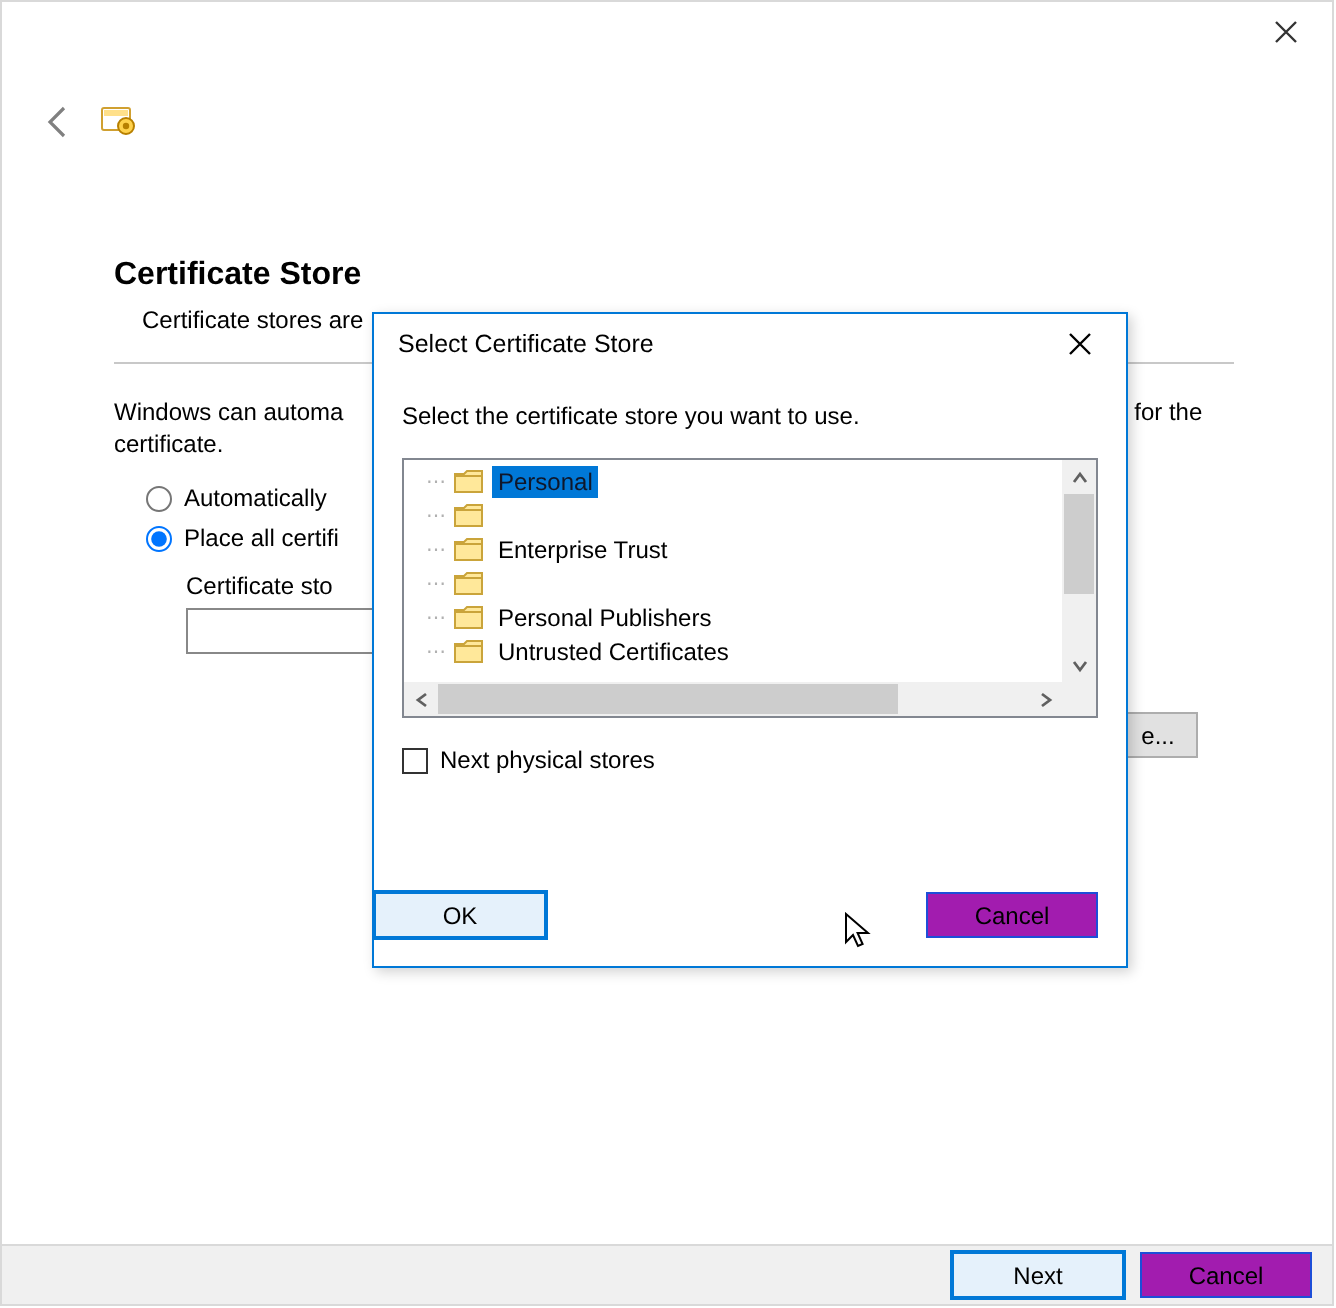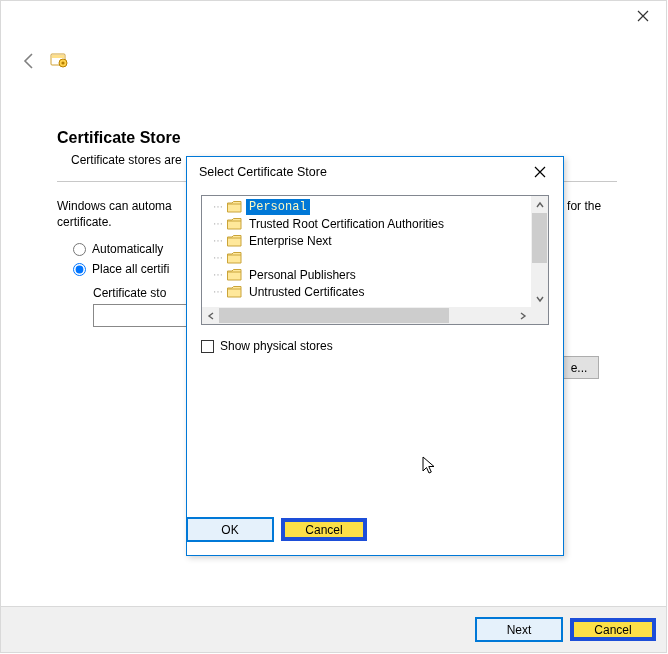--- a/index.html
+++ b/index.html
@@ -57,40 +57,40 @@
 
   .browse-btn {
     position:absolute; left:558px; top:355px;
     width:40px; height:23px;
     border:1px solid #adadad; background:#e1e1e1;
     display:flex; align-items:center; justify-content:center;
     font-size:12px;
   }
 
   .footer {
-    position:absolute; left:0; bottom:0; width:100%; height:46px;
+    position:absolute; left:0; bottom:0; width:100%; height:30px;
     background:#f0f0f0; border-top:1px solid #d9d9d9;
     display:flex; align-items:center; justify-content:flex-end;
     padding-right:10px; gap:8px;
   }
   .btn {
     height:23px; min-width:86px;
-    border:4px solid #1d4ed8; background:#fde047;
+    border:1px solid #1d4ed8; background:#a21caf;
     font-size:12px; display:inline-flex;
     align-items:center; justify-content:center;
   }
   .btn.primary {
     border:1px solid #0078d7;
     background:#e5f1fb;
     outline:1px solid #0078d7;
   }
 
   
   .modal {
-    position:absolute; left:186px; top:156px; width:378px; height:400px;
+    position:absolute; left:186px; top:156px; width:378px; height:328px;
     background:#fff;
     border:1px solid #0078d7;
     box-shadow:2px 2px 6px rgba(0,0,0,0.18);
     display:flex; flex-direction:column;
   }
   .modal-title {
     height:30px; display:flex; align-items:center;
     padding:0 12px; font-size:12.5px;
   }
   .modal-close-x {
@@ -121,21 +121,21 @@
   }
   .tree-dots {
     width:16px; height:17px; display:inline-flex; align-items:center; justify-content:center;
     color:#b0b0b0; font-size:10px;
   }
   .folder {
     width:16px; height:16px; display:inline-flex; align-items:center; justify-content:center;
     margin-right:4px;
   }
   .item-label { padding:1px 3px; }
-  .item-label.sel { background:#0078d7; color:#fef9c3;font-family:Liberation Mono, monospace; }
+  .item-label.sel { background:#0078d7; color:#0f172a; }
 
   .vscroll {
     position:absolute; right:0; top:0; width:17px; bottom:17px;
     background:#f0f0f0;
     display:flex; flex-direction:column; align-items:center;
   }
   .vscroll .arrow { height:17px; width:100%; display:flex; align-items:center; justify-content:center; color:#606060; font-size:9px; }
   .vscroll .thumb { width:15px; background:#cdcdcd; margin-top:0; height:50px; flex:0 0 auto; }
   .vscroll .track { flex:1; }
 
@@ -153,21 +153,21 @@
   }
 
   .chk-row {
     margin-top:14px; display:flex; align-items:center;
   }
   .chk {
     width:13px; height:13px; border:1px solid #333; margin-right:6px;
     background:#fff;
   }
   .modal-btn-row {
-    display:flex; justify-content:flex-start; gap:8px;
+    display:flex; justify-content:space-between; gap:8px;
     padding:14px 14px 14px 0;
   }
 
   .cursor {
     position:absolute; left:422px; top:456px; pointer-events:none;
   }
 </style>
 </head>
 <body>
 
@@ -237,20 +237,21 @@
 
 <div class="modal">
   <div class="modal-title">Select Certificate Store</div>
   <div class="modal-close-x">
     <svg width="12" height="12" viewBox="0 0 12 12">
         <path d="M1 1 L11 11 M11 1 L1 11" stroke="#000" stroke-width="1.2"></path>
       </svg>
   </div>
 
   <div class="modal-body">
+    <div class="modal-prompt">Select the certificate store you want to use.</div>
 
     <div class="tree-wrap">
       <div class="tree-inner" id="tree-inner">
           <div class="tree-row">
             <span class="tree-dots">⋯</span>
             <span class="folder">
               <svg width="15" height="12" viewBox="0 0 15 12">
                 <path d="M0.5 2 L5 2 L6.5 0.5 L14 0.5 L14 11 L0.5 11 Z" fill="#ffe89a" stroke="#caa43a"></path>
                 <path d="M0.5 3 L14 3" stroke="#caa43a"></path>
               </svg>
@@ -258,31 +259,30 @@
             <span class="item-label sel">Personal</span>
           </div>
           <div class="tree-row">
             <span class="tree-dots">⋯</span>
             <span class="folder">
               <svg width="15" height="12" viewBox="0 0 15 12">
                 <path d="M0.5 2 L5 2 L6.5 0.5 L14 0.5 L14 11 L0.5 11 Z" fill="#ffe89a" stroke="#caa43a"></path>
                 <path d="M0.5 3 L14 3" stroke="#caa43a"></path>
               </svg>
             </span>
-            <span class="item-label">Trusted Root Certification Authorities</span>
-          </div>
-          <div class="tree-row">
-            <span class="tree-dots">⋯</span>
-            <span class="folder">
-              <svg width="15" height="12" viewBox="0 0 15 12">
-                <path d="M0.5 2 L5 2 L6.5 0.5 L14 0.5 L14 11 L0.5 11 Z" fill="#ffe89a" stroke="#caa43a"></path>
-                <path d="M0.5 3 L14 3" stroke="#caa43a"></path>
-              </svg>
-            </span>
-            <span class="item-label">Enterprise Next</span>
+          </div>
+          <div class="tree-row">
+            <span class="tree-dots">⋯</span>
+            <span class="folder">
+              <svg width="15" height="12" viewBox="0 0 15 12">
+                <path d="M0.5 2 L5 2 L6.5 0.5 L14 0.5 L14 11 L0.5 11 Z" fill="#ffe89a" stroke="#caa43a"></path>
+                <path d="M0.5 3 L14 3" stroke="#caa43a"></path>
+              </svg>
+            </span>
+            <span class="item-label">Enterprise Trust</span>
           </div>
           <div class="tree-row">
             <span class="tree-dots">⋯</span>
             <span class="folder">
               <svg width="15" height="12" viewBox="0 0 15 12">
                 <path d="M0.5 2 L5 2 L6.5 0.5 L14 0.5 L14 11 L0.5 11 Z" fill="#ffe89a" stroke="#caa43a"></path>
                 <path d="M0.5 3 L14 3" stroke="#caa43a"></path>
               </svg>
             </span>
           </div>
@@ -335,21 +335,21 @@
           <svg width="8" height="8" viewBox="0 0 8 8">
               <path d="M2 1 L6 4 L2 7" fill="none" stroke="#606060" stroke-width="1.4"></path>
             </svg>
         </div>
       </div>
       <div class="sz-grip"></div>
     </div>
 
     <div class="chk-row">
       <div class="chk"></div>
-      <span>Show physical stores</span>
+      <span>Next physical stores</span>
     </div>
   </div>
 
   <div class="modal-btn-row">
     <div class="btn primary" style="min-width:86px;">
       <span>OK</span>
     </div>
     <div class="btn" style="min-width:86px;">
       <span>Cancel</span>
     </div>

